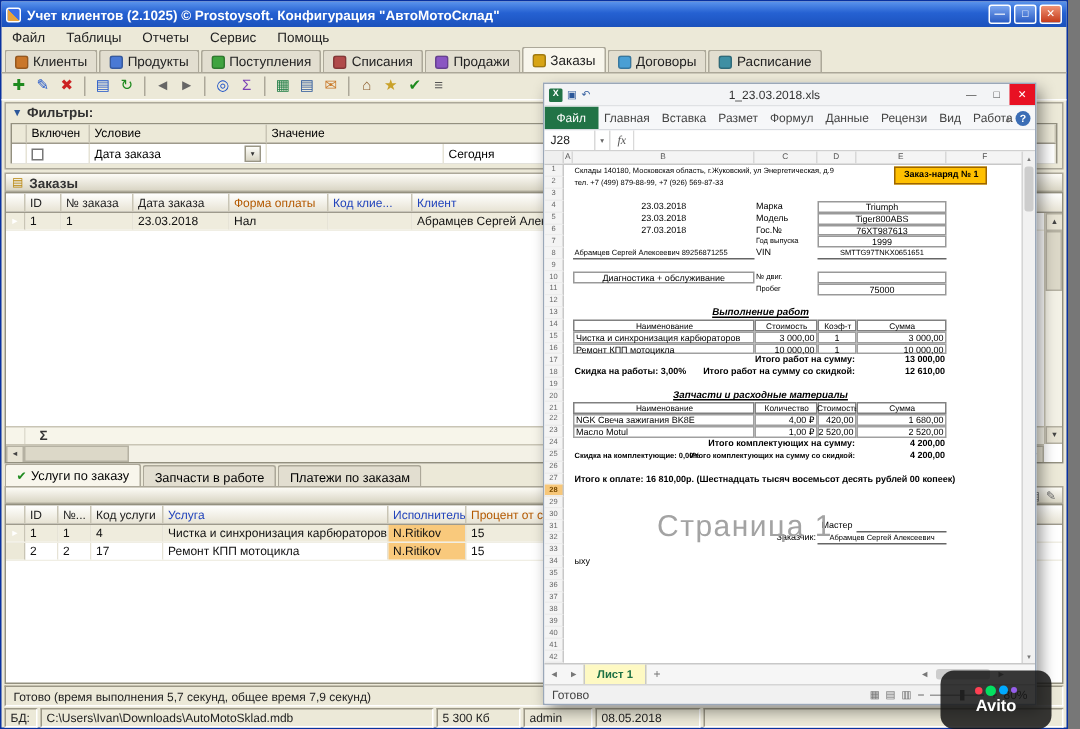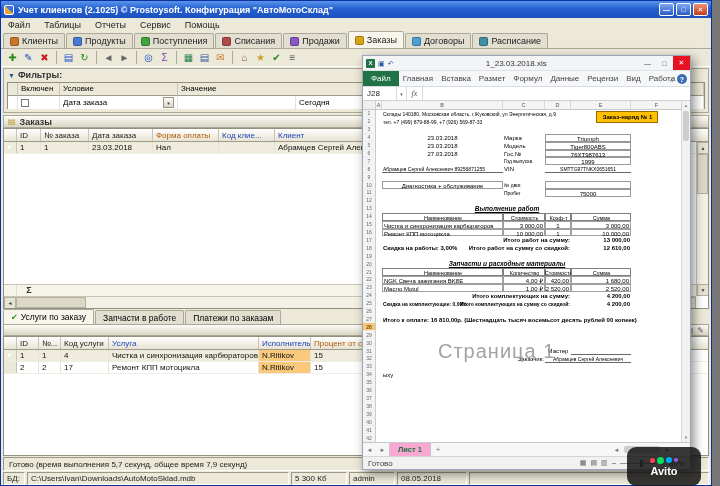--- a/index.html
+++ b/index.html
@@ -112,21 +112,21 @@
   .xl-cell.bx{border:1px solid #a0a0a0;}
   .xl-cell.hd{border:1px solid #808080;display:flex;justify-content:center;background:#fff;font-size:5.5px;}
   .xl-cell.tt{font-weight:bold;font-style:italic;text-decoration:underline;font-size:6.5px;display:flex;justify-content:center;}
   .xl-cell.badge{left:233px;width:62px;top:1px;height:12px;bottom:auto;background:var(--badge-bg,#ffc000);border:1px solid #9c6500;display:flex;justify-content:center;align-items:center;font-weight:bold;z-index:4;font-size:6px;}
   .xl-watermark{position:absolute;left:75px;top:230px;font-size:20px;color:#a3a3a3;z-index:2;letter-spacing:1px;}
   .xl-vscroll{position:absolute;top:45px;right:0;width:9px;height:341px;background:#f1f1f1;border-left:1px solid #d5d5d5;display:flex;flex-direction:column;}
   .xl-sbtn{height:9px;font-size:4px;color:#777;display:flex;align-items:center;justify-content:center;flex:none;}
   .xl-vthumb{height:30px;margin:1px;background:#cdcdcd;border-radius:2px;}
   .xl-sheets{position:absolute;left:0;right:0;top:386px;height:14px;background:#f6f6f6;border-top:1px solid #c8c8c8;display:flex;align-items:stretch;font-size:8px;color:#555;}
   .xl-nav{width:13px;display:flex;align-items:center;justify-content:center;font-size:6px;color:#777;}
-  .xl-sheet-tab{background:#f9a8d4;border-left:1px solid #c8c8c8;border-right:1px solid #c8c8c8;padding:0 8px;display:flex;align-items:center;color:#1e7145;font-weight:bold;font-size:7.5px;}
+  .xl-sheet-tab{background:#fef9c3;border-left:1px solid #c8c8c8;border-right:1px solid #c8c8c8;padding:0 8px;display:flex;align-items:center;color:#1e7145;font-weight:bold;font-size:7.5px;}
   .xl-addsheet{width:14px;display:flex;align-items:center;justify-content:center;color:#777;font-size:8px;}
   .xl-hscroll{margin-left:auto;width:80px;display:flex;align-items:center;gap:1px;padding-right:2px;}
   .xl-hthumb{width:36px;height:7px;background:#cdcdcd;border-radius:2px;}
   .xl-status{position:absolute;left:0;right:0;top:400px;bottom:0;background:#f1f1f1;border-top:1px solid #d5d5d5;display:flex;align-items:center;font-size:8px;color:#444;padding:0 5px;}
   .xl-zoom{margin-left:auto;display:flex;align-items:center;gap:4px;}
   .xl-view{font-size:7px;color:#666;}
   .zoom-track{width:36px;height:1px;background:#999;position:relative;}
   .zoom-thumb{position:absolute;left:55%;top:-3px;width:3px;height:7px;background:#666;}
   .zoom-pm{font-size:8px;color:#555;}
   .zoom-val{font-size:8px;color:#333;}

